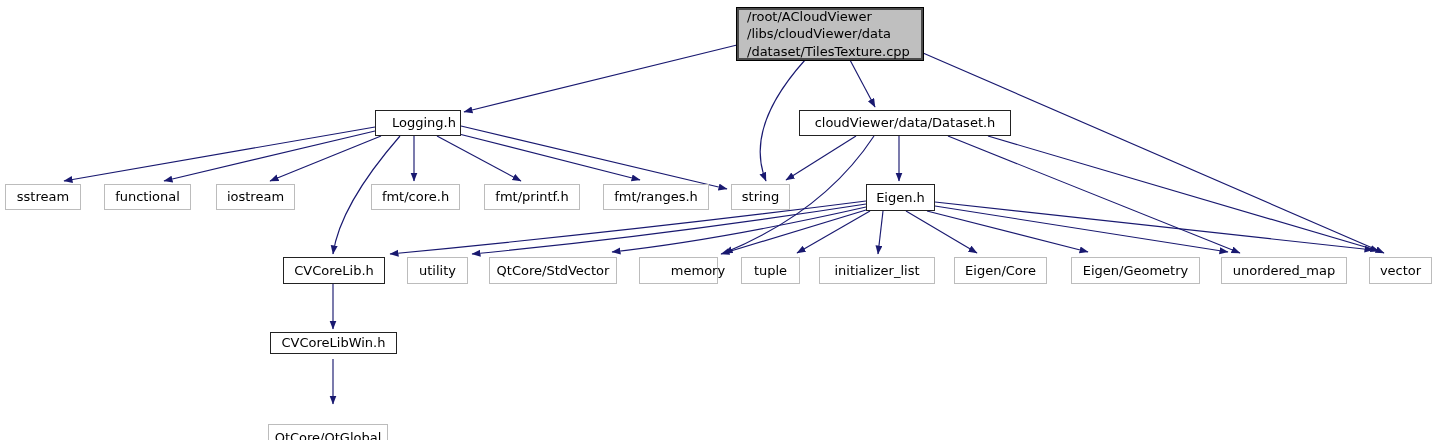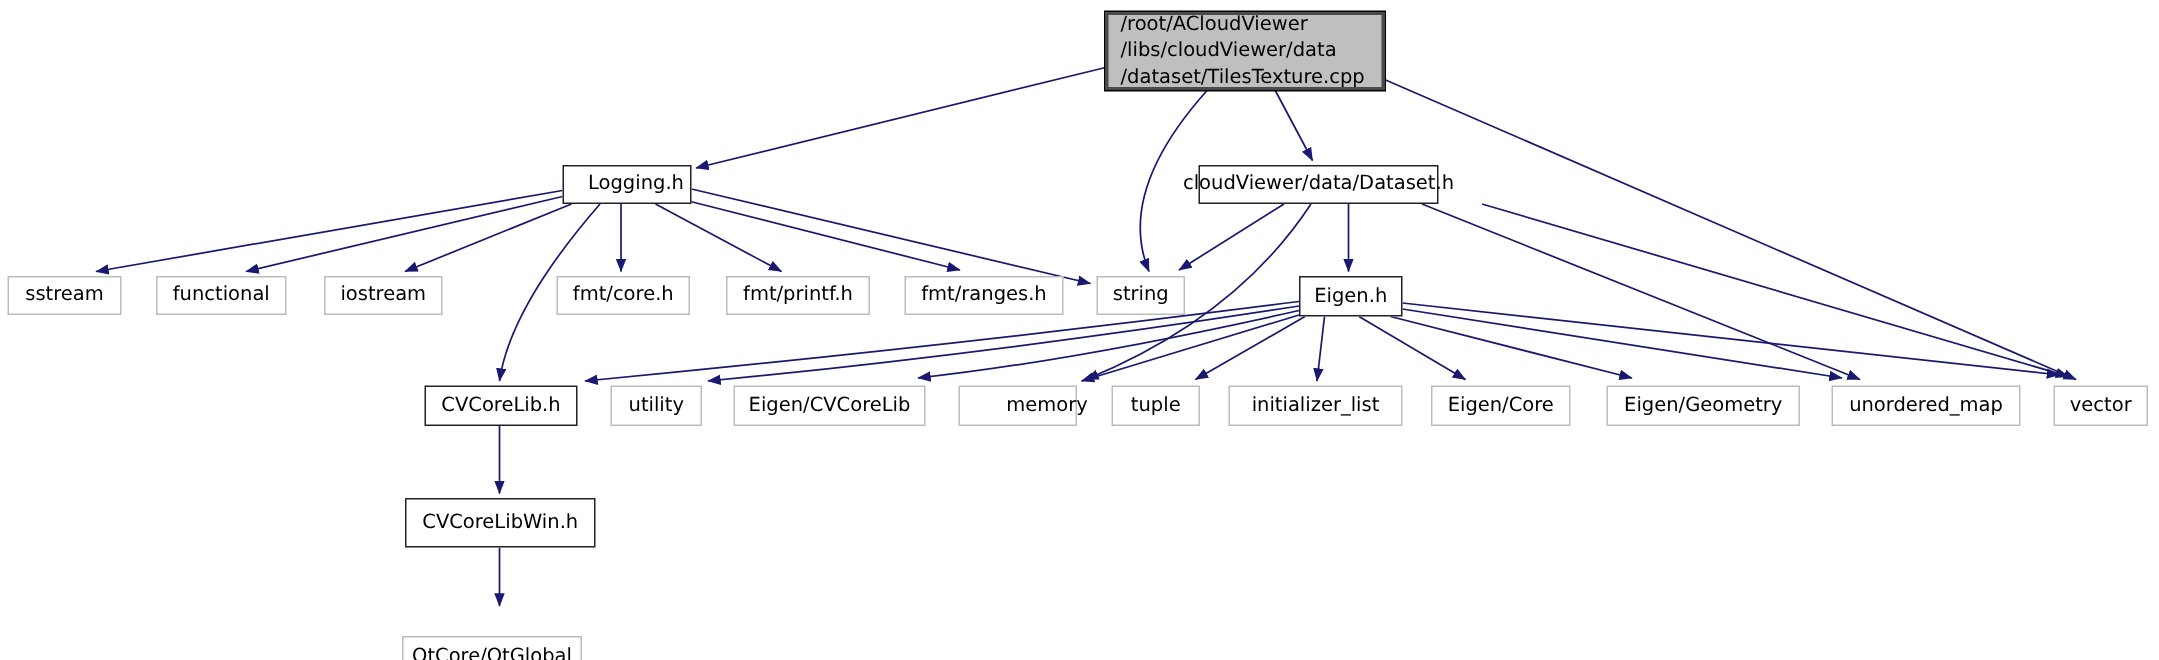--- a/index.html
+++ b/index.html
@@ -67,34 +67,34 @@
       <path d="M927,211 L1088,252" class="edge" marker-end="url(#arrow)"></path>
       <path d="M935,206 L1228,252" class="edge" marker-end="url(#arrow)"></path>
       <path d="M935,202 L1373,250" class="edge" marker-end="url(#arrow)"></path>
       <path d="M333,284 L333,329" class="edge" marker-end="url(#arrow)"></path>
       <path d="M333,359 L333,404" class="edge" marker-end="url(#arrow)"></path>
     </svg>
 <div class="node root" style="left: 737px; top: 8px; width: 186px; height: 52px;">/root/ACloudViewer
 /libs/cloudViewer/data
 /dataset/TilesTexture.cpp</div>
     <div class="node doc" style="left: 375px; top: 110px; width: 86px; height: 26px; padding-left: 12px;">Logging.h</div>
-    <div class="node doc" style="left: 799px; top: 110px; width: 160px; height: 26px;">cloudViewer/data/Dataset.h</div>
+    <div class="node doc" style="left: 799px; top: 110px; width: 212px; height: 26px;">cloudViewer/data/Dataset.h</div>
     <div class="node ext" style="left: 5px; top: 184px; width: 76px; height: 26px;">sstream</div>
     <div class="node ext" style="left: 104px; top: 184px; width: 87px; height: 26px;">functional</div>
     <div class="node ext" style="left: 216px; top: 184px; width: 79px; height: 26px;">iostream</div>
     <div class="node ext" style="left: 371px; top: 184px; width: 89px; height: 26px;">fmt/core.h</div>
     <div class="node ext" style="left: 484px; top: 184px; width: 96px; height: 26px;">fmt/printf.h</div>
     <div class="node ext" style="left: 603px; top: 184px; width: 106px; height: 26px;">fmt/ranges.h</div>
     <div class="node ext" style="left: 731px; top: 184px; width: 59px; height: 26px;">string</div>
     <div class="node doc" style="left: 866px; top: 184px; width: 69px; height: 27px;">Eigen.h</div>
     <div class="node doc" style="left: 283px; top: 257px; width: 102px; height: 27px;">CVCoreLib.h</div>
     <div class="node ext" style="left: 407px; top: 257px; width: 61px; height: 27px; text-align: center;">utility</div>
-    <div class="node ext" style="left: 489px; top: 257px; width: 128px; height: 27px;">Eigen/CVCoreLib</div>
+    <div class="node ext" style="left: 489px; top: 257px; width: 128px; height: 27px;">QtCore/StdVector</div>
     <div class="node ext" style="left: 639px; top: 257px; width: 79px; height: 27px; padding-left: 39px;">memory</div>
     <div class="node ext" style="left: 741px; top: 257px; width: 59px; height: 27px;">tuple</div>
     <div class="node ext" style="left: 819px; top: 257px; width: 116px; height: 27px;">initializer_list</div>
     <div class="node ext" style="left: 954px; top: 257px; width: 93px; height: 27px;">Eigen/Core</div>
     <div class="node ext" style="left: 1071px; top: 257px; width: 129px; height: 27px;">Eigen/Geometry</div>
     <div class="node ext" style="left: 1221px; top: 257px; width: 126px; height: 27px;">unordered_map</div>
     <div class="node ext" style="left: 1369px; top: 257px; width: 63px; height: 27px;">vector</div>
-    <div class="node doc" style="left: 270px; top: 332px; width: 127px; height: 33px;">CVCoreLibWin.h</div>
+    <div class="node doc" style="left: 270px; top: 332px; width: 127px; height: 22px;">CVCoreLibWin.h</div>
     <div class="node ext" style="left: 268px; top: 424px; width: 120px; height: 27px;">QtCore/QtGlobal</div>
   </div>
 
 </body></html>

